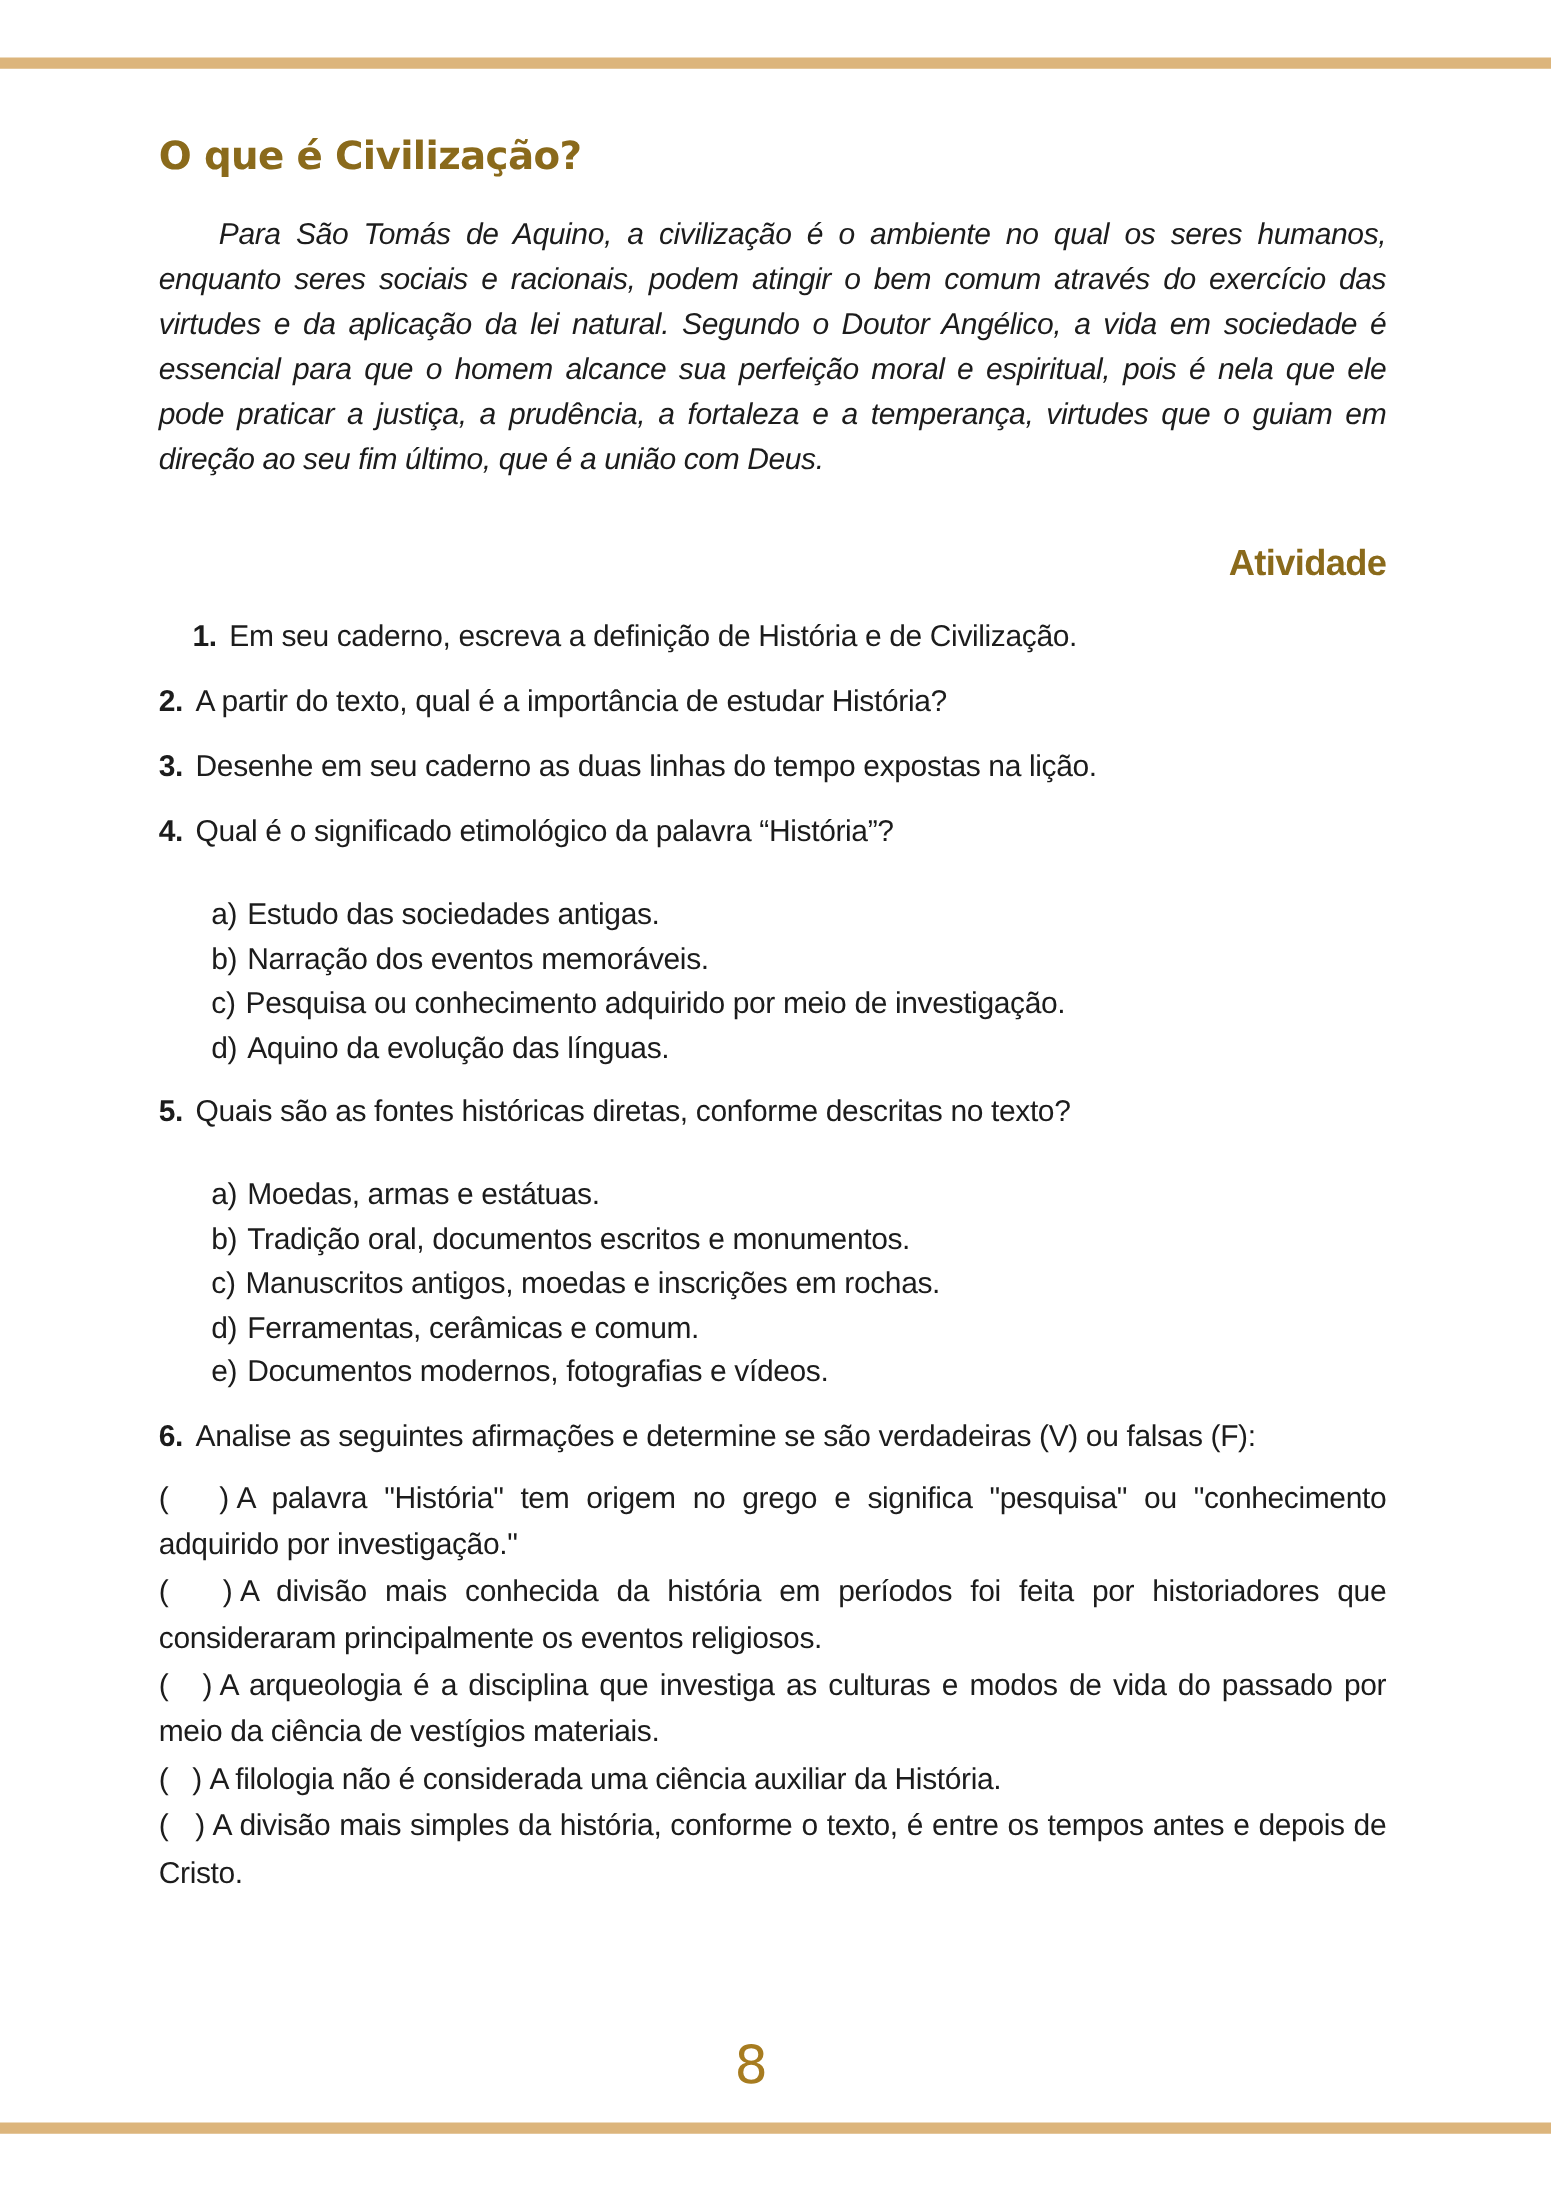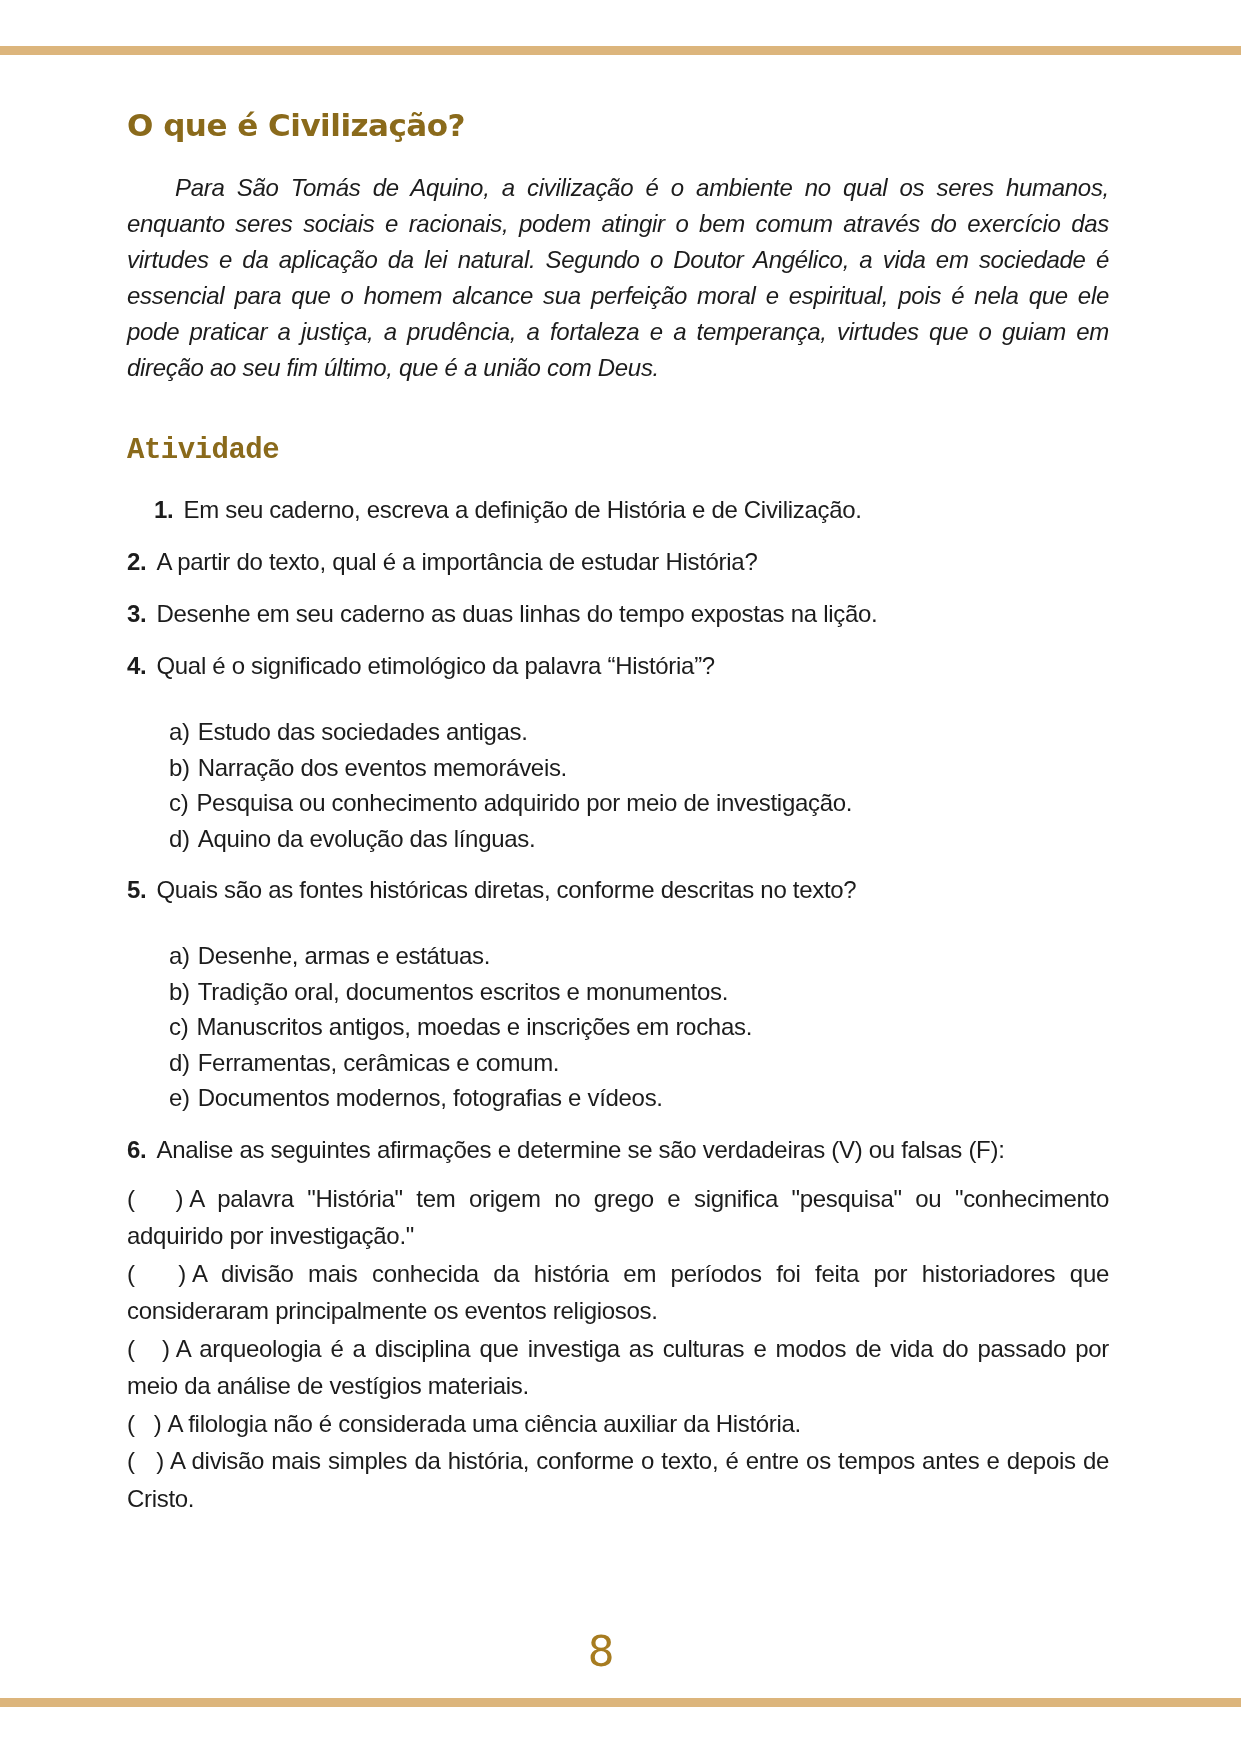--- a/index.html
+++ b/index.html
@@ -27,24 +27,24 @@
     margin:104px 0 0 0;
     font-family:"DejaVu Sans", sans-serif;
     font-size:31px;line-height:42px;font-weight:bold;
     letter-spacing:-0.5px;color:var(--heading);
   }
   p.intro{
     margin:24px 0 0 0;
     text-align:justify;text-indent:48px;font-style:italic;
   }
   h2.activity{
-    margin:46px 0 0 0;
-    font-family:Liberation Mono, monospace;
+    margin:46px 0 0 12px;
+    font-family:Liberation Sans, sans-serif;
     font-size:29px;line-height:38px;font-weight:bold;
-    letter-spacing:-0.5px;color:var(--heading);
+    letter-spacing:-0.5px;color:var(--heading);text-align:right;
   }
   .question{margin-top:16px;}
   .question:first-child{margin-top:22px;margin-left:27px;}
   .q-line{line-height:36px;}
   .qnum{font-weight:bold;margin-right:10px;}
   .options{margin-top:30px;}
   .option{padding-left:42px;line-height:35.5px;}
   .opt-label{margin-right:8px;}
   .statements{margin-top:12px;}
   p.statement{margin:0;text-align:justify;line-height:37.5px;}
@@ -82,33 +82,33 @@
           <div class="options">
             <div class="option"><span class="opt-label">a)</span><span class="opt-text">Estudo das sociedades antigas.</span></div>
             <div class="option"><span class="opt-label">b)</span><span class="opt-text">Narração dos eventos memoráveis.</span></div>
             <div class="option"><span class="opt-label">c)</span><span class="opt-text">Pesquisa ou conhecimento adquirido por meio de investigação.</span></div>
             <div class="option"><span class="opt-label">d)</span><span class="opt-text">Aquino da evolução das línguas.</span></div>
           </div>
         </div>
         <div class="question">
           <div class="q-line"><span class="qnum">5.</span><span class="qtext">Quais são as fontes históricas diretas, conforme descritas no texto?</span></div>
           <div class="options">
-            <div class="option"><span class="opt-label">a)</span><span class="opt-text">Desenhe, armas e estátuas.</span></div>
+            <div class="option"><span class="opt-label">a)</span><span class="opt-text">Moedas, armas e estátuas.</span></div>
             <div class="option"><span class="opt-label">b)</span><span class="opt-text">Tradição oral, documentos escritos e monumentos.</span></div>
             <div class="option"><span class="opt-label">c)</span><span class="opt-text">Manuscritos antigos, moedas e inscrições em rochas.</span></div>
             <div class="option"><span class="opt-label">d)</span><span class="opt-text">Ferramentas, cerâmicas e comum.</span></div>
             <div class="option"><span class="opt-label">e)</span><span class="opt-text">Documentos modernos, fotografias e vídeos.</span></div>
           </div>
         </div>
         <div class="question">
           <div class="q-line"><span class="qnum">6.</span><span class="qtext">Analise as seguintes afirmações e determine se são verdadeiras (V) ou falsas (F):</span></div>
           <div class="statements">
             <p class="statement"><span class="vf-marker">(   )</span><span class="vf-text">A palavra "História" tem origem no grego e significa "pesquisa" ou "conhecimento adquirido por investigação."</span></p>
             <p class="statement"><span class="vf-marker">(   )</span><span class="vf-text">A divisão mais conhecida da história em períodos foi feita por historiadores que consideraram principalmente os eventos religiosos.</span></p>
-            <p class="statement"><span class="vf-marker">(   )</span><span class="vf-text">A arqueologia é a disciplina que investiga as culturas e modos de vida do passado por meio da análise de vestígios materiais.</span></p>
+            <p class="statement"><span class="vf-marker">(   )</span><span class="vf-text">A arqueologia é a disciplina que investiga as culturas e modos de vida do passado por meio da ciência de vestígios materiais.</span></p>
             <p class="statement"><span class="vf-marker">(   )</span><span class="vf-text">A filologia não é considerada uma ciência auxiliar da História.</span></p>
             <p class="statement"><span class="vf-marker">(   )</span><span class="vf-text">A divisão mais simples da história, conforme o texto, é entre os tempos antes e depois de Cristo.</span></p>
           </div>
         </div>
       </div>
   </div>
 
   <div class="page-number">8</div>
   <div class="rule bottom"></div>
 </div>

